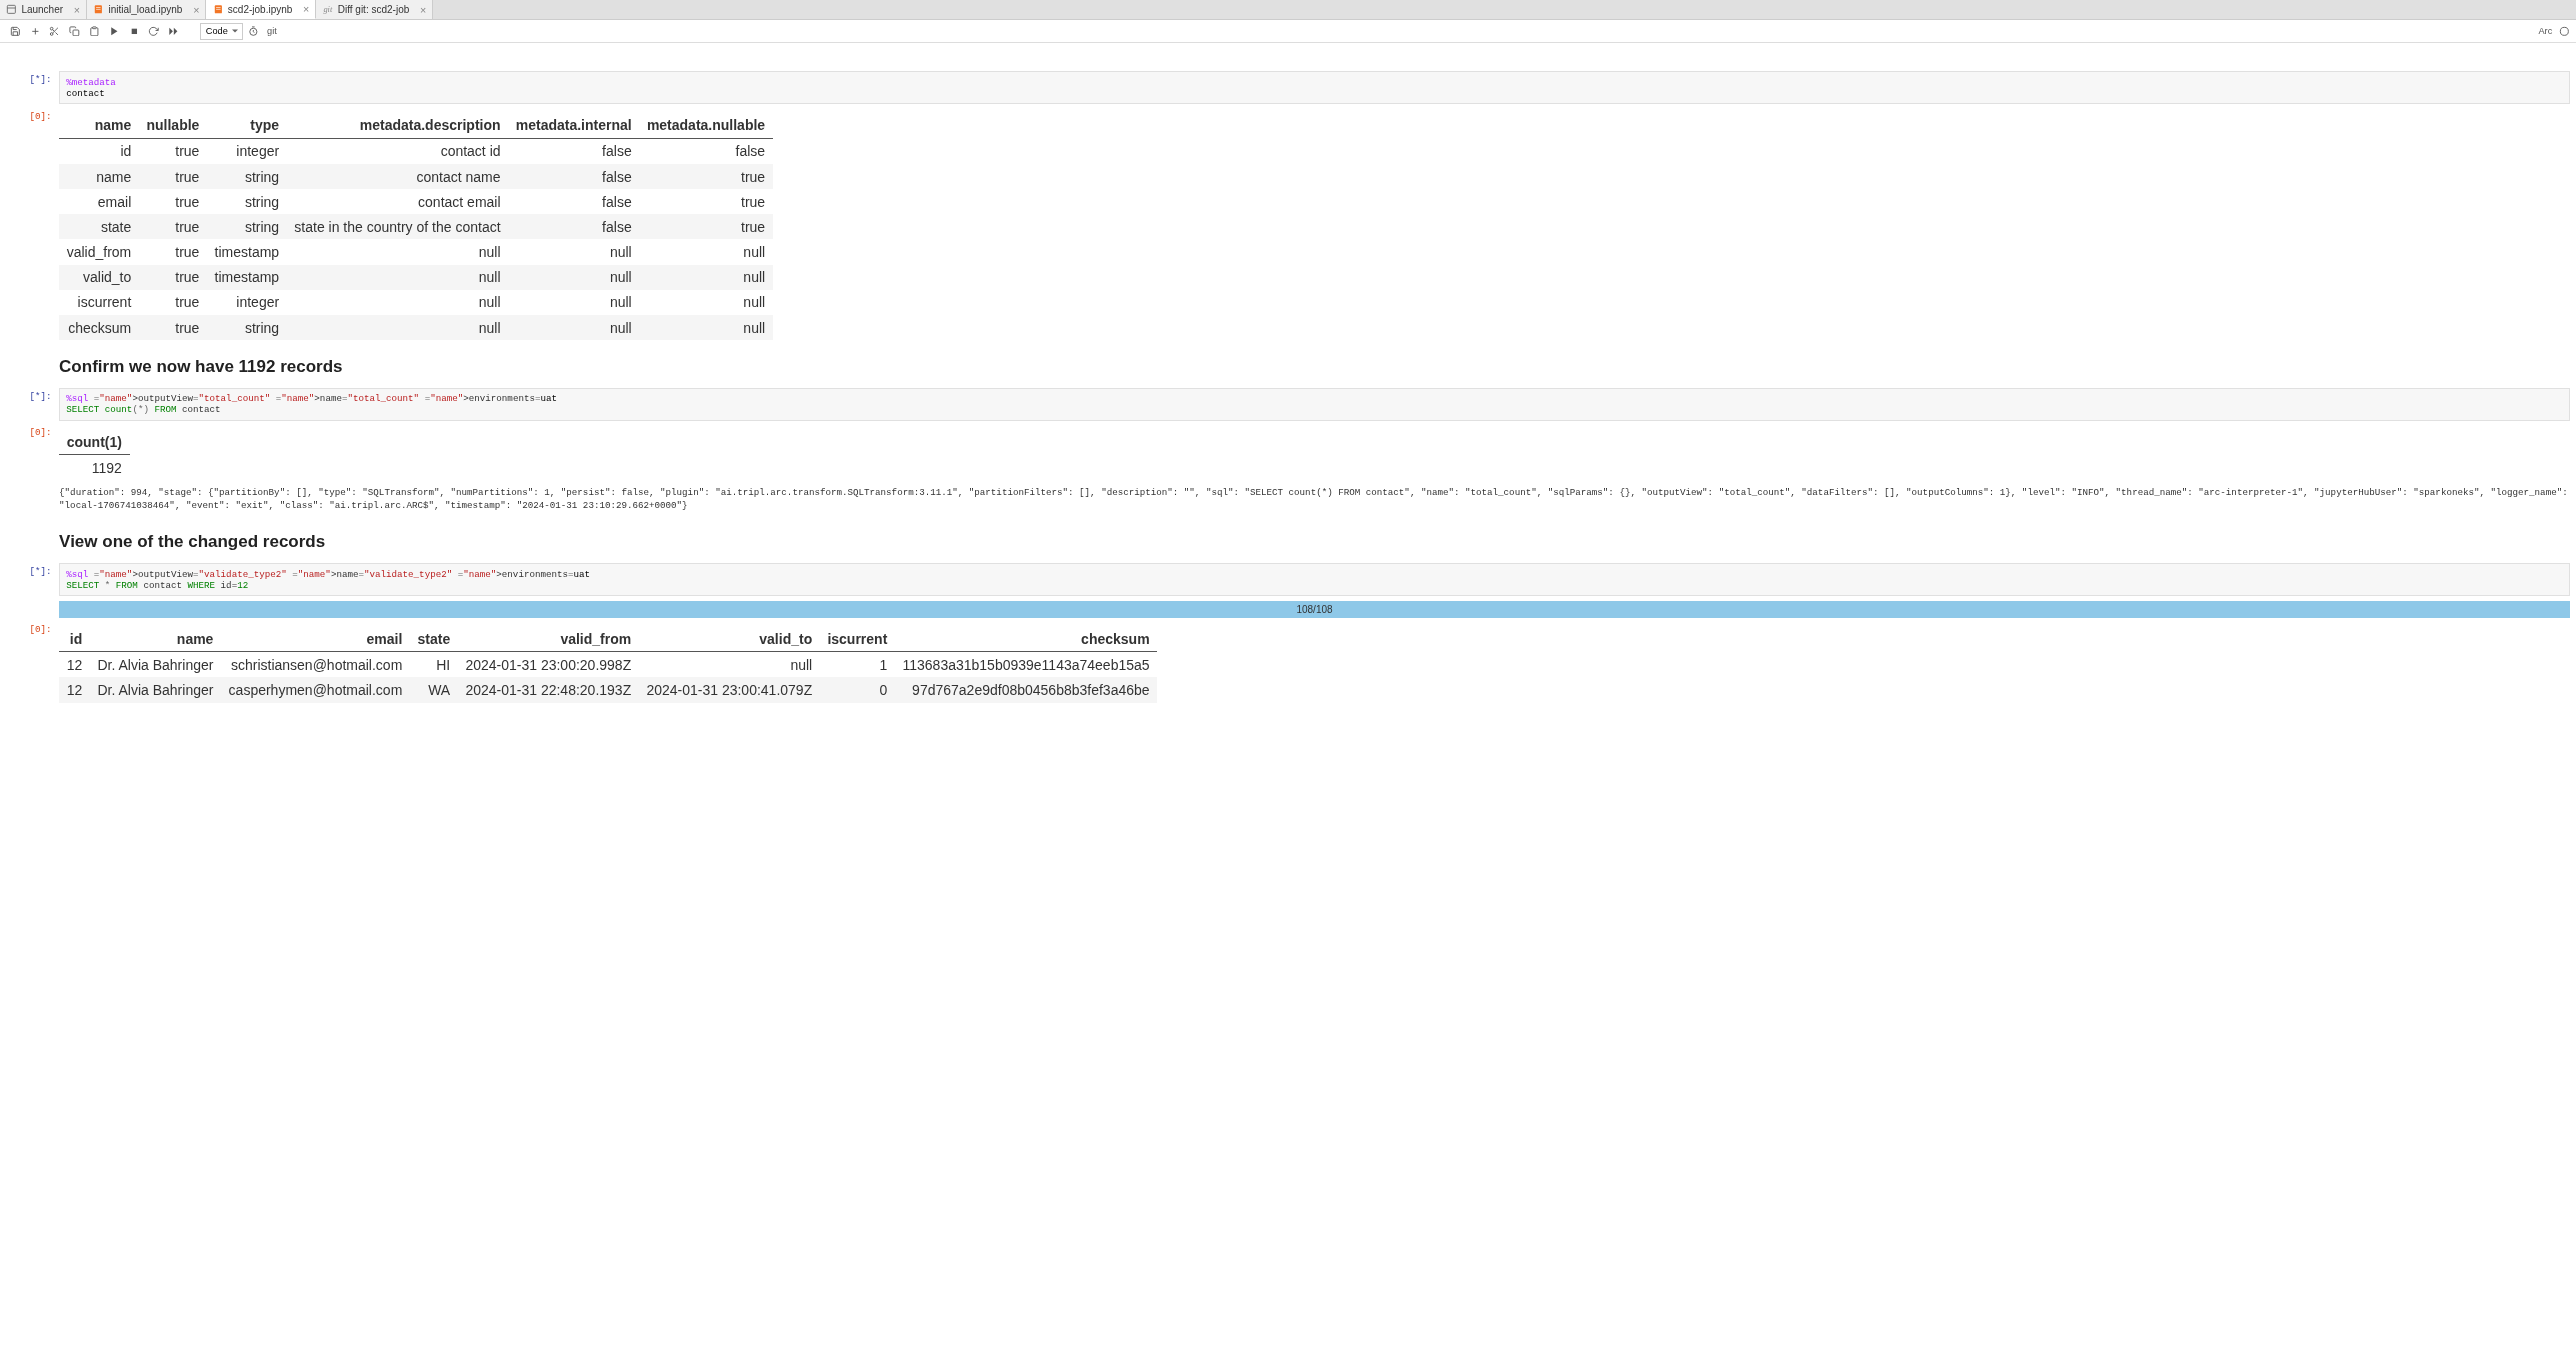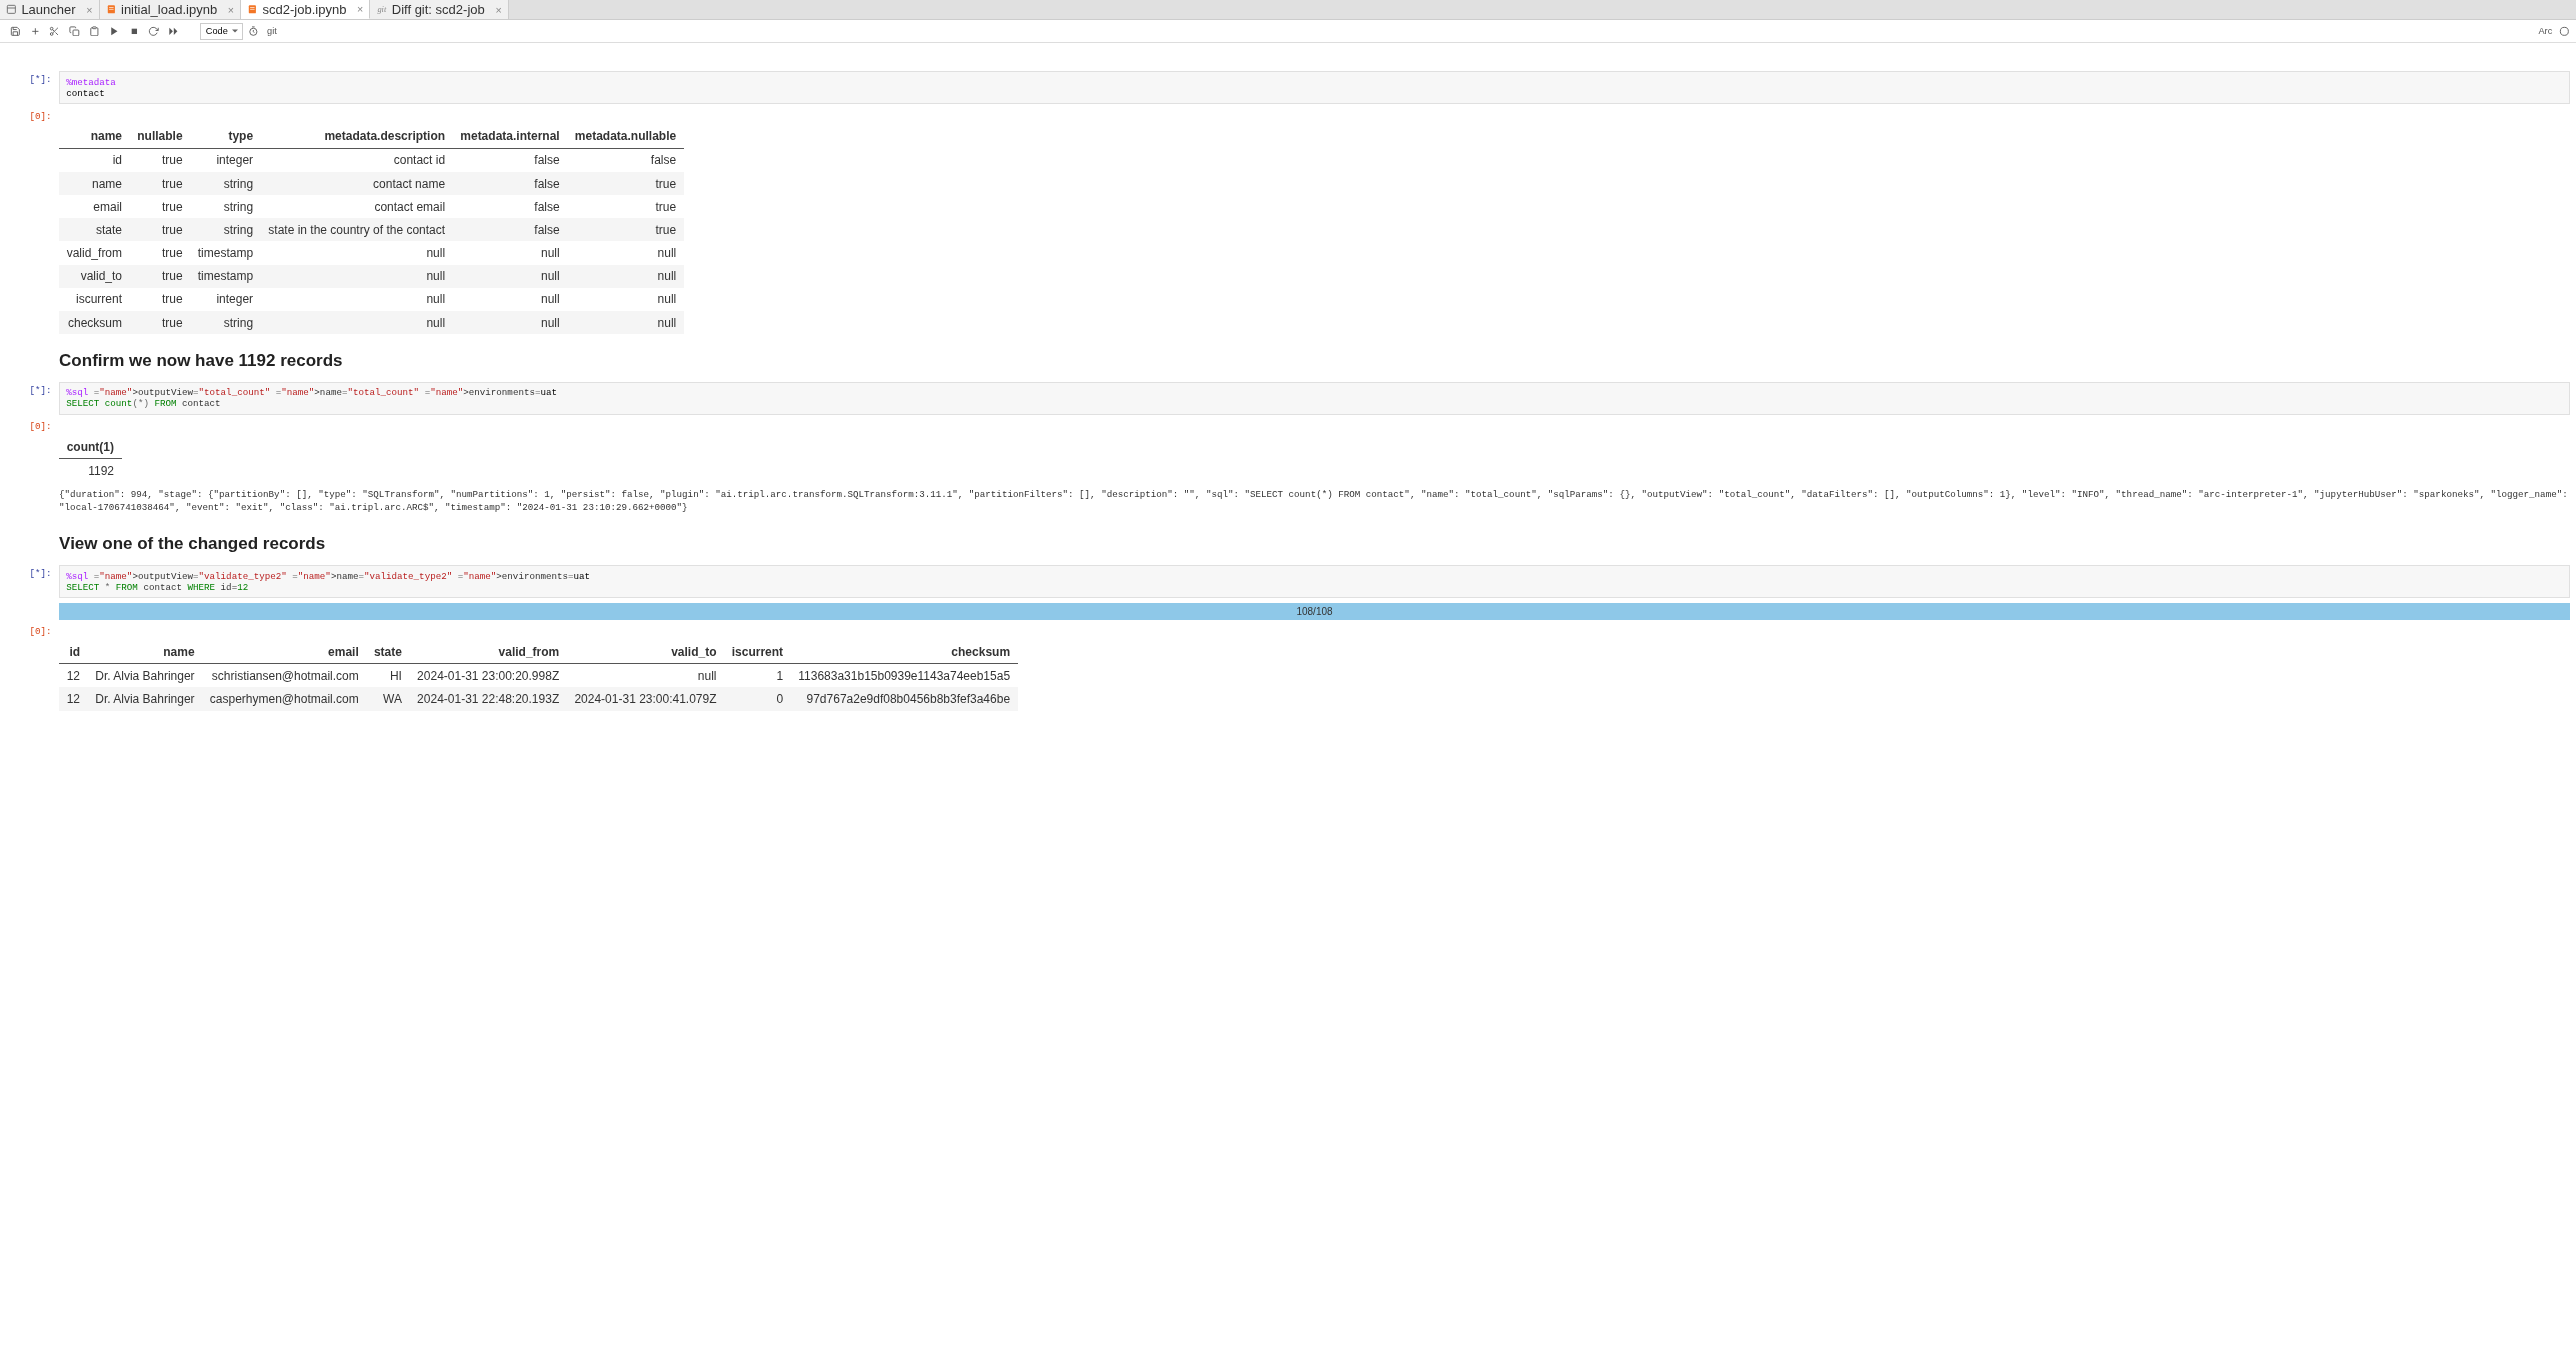--- a/index.html
+++ b/index.html
@@ -4,21 +4,21 @@
 <style>
 * { box-sizing: border-box; margin: 0; padding: 0; }
 body { font-family: -apple-system, BlinkMacSystemFont, "Segoe UI", Helvetica, Arial, sans-serif; font-size: 10px; color: #333; background: #fff; }
 
 
 .tab-bar { display: flex; background: #e0e0e0; border-bottom: 0.8px solid #ccc; height: 20px; }
 .tab { display: flex; align-items: center; padding: 0 6.1px; border-right: 0.8px solid #ccc; background: #f0f0f0; gap: 4.6px; height: 100%; cursor: pointer; }
 .tab.active { background: #ffffff; border-bottom: 0.8px solid #fff; margin-bottom: -0.8px; }
 .tab .icon { width: 10.7px; height: 10.7px; display: inline-flex; align-items: center; justify-content: center; }
 .tab .close { color: #888; font-size: 10.7px; margin-left: 6.1px; }
-.tab .label { font-size: 13px; }
+.tab .label { font-size: 10px; }
 
 
 .toolbar { display: flex; align-items: center; padding: 3.1px 6.1px; border-bottom: 0.8px solid #ddd; gap: 1.5px; height: 23px; }
 .tool-btn { width: 18.3px; height: 18.3px; display: inline-flex; align-items: center; justify-content: center; background: transparent; border: none; cursor: pointer; color: #555; }
 .tool-btn svg { width: 10.7px; height: 10.7px; }
 .cell-type-select { height: 17px; border: 0.8px solid #ccc; background: #fff; padding: 0 13.8px 0 4.6px; font-size: 9.2px; appearance: none; position: relative; }
 .select-wrap { position: relative; display: inline-flex; align-items: center; padding-left: 16px; }
 .select-wrap::after { content: ""; position: absolute; right: 4.6px; top: 50%; width: 0; height: 0; border-left: 3.1px solid transparent; border-right: 3.1px solid transparent; border-top: 3.1px solid #666; transform: translateY(-50%); pointer-events: none; }
 .git-label { font-size: 9.2px; color: #555; margin-left: 3.1px; }
 .toolbar-right { margin-left: auto; display: flex; align-items: flex-start; gap: 7px; font-size: 9.2px; color: #555; }
@@ -34,21 +34,21 @@
 .code-input { background: #f7f7f7; border: 0.8px solid #e0e0e0; padding: 4.6px 6.1px; font-family: Menlo, Monaco, "Courier New", monospace; font-size: 9.2px; white-space: pre; overflow-x: auto; }
 .code-input .magic { color: #AA22FF; }
 .code-input .kw { color: #008000; font-weight: normal; }
 .code-input .str { color: #BA2121; }
 .code-input .op { color: #666; }
 .code-input .num { color: #666; }
 .code-input .name { color: #000; }
 .code-input .eq { color: #666; }
 
 
-.out-table { border-collapse: collapse; font-size: 12px; margin-top: 17px; }
+.out-table { border-collapse: collapse; font-size: 14px; margin-top: 5px; }
 .out-table th { font-weight: bold; text-align: right; padding: 4.6px 7.6px; border-bottom: 0.8px solid #555; }
 .out-table td { text-align: right; padding: 4.6px 7.6px; }
 .out-table tbody tr:nth-child(even) { background: #f5f5f5; }
 .out-table th:first-child, .out-table td:first-child { text-align: right; }
 
 
 .md h2 { font-size: 17px; font-weight: bold; margin: 13.8px 0 7.6px 0; color: #222; }
 
 
 .progress-bar { background: #d0e0f0; height: 17px; display: flex; align-items: center; justify-content: center; font-size: 10px; color: #333; margin-top: 1.5px; position: relative; }

